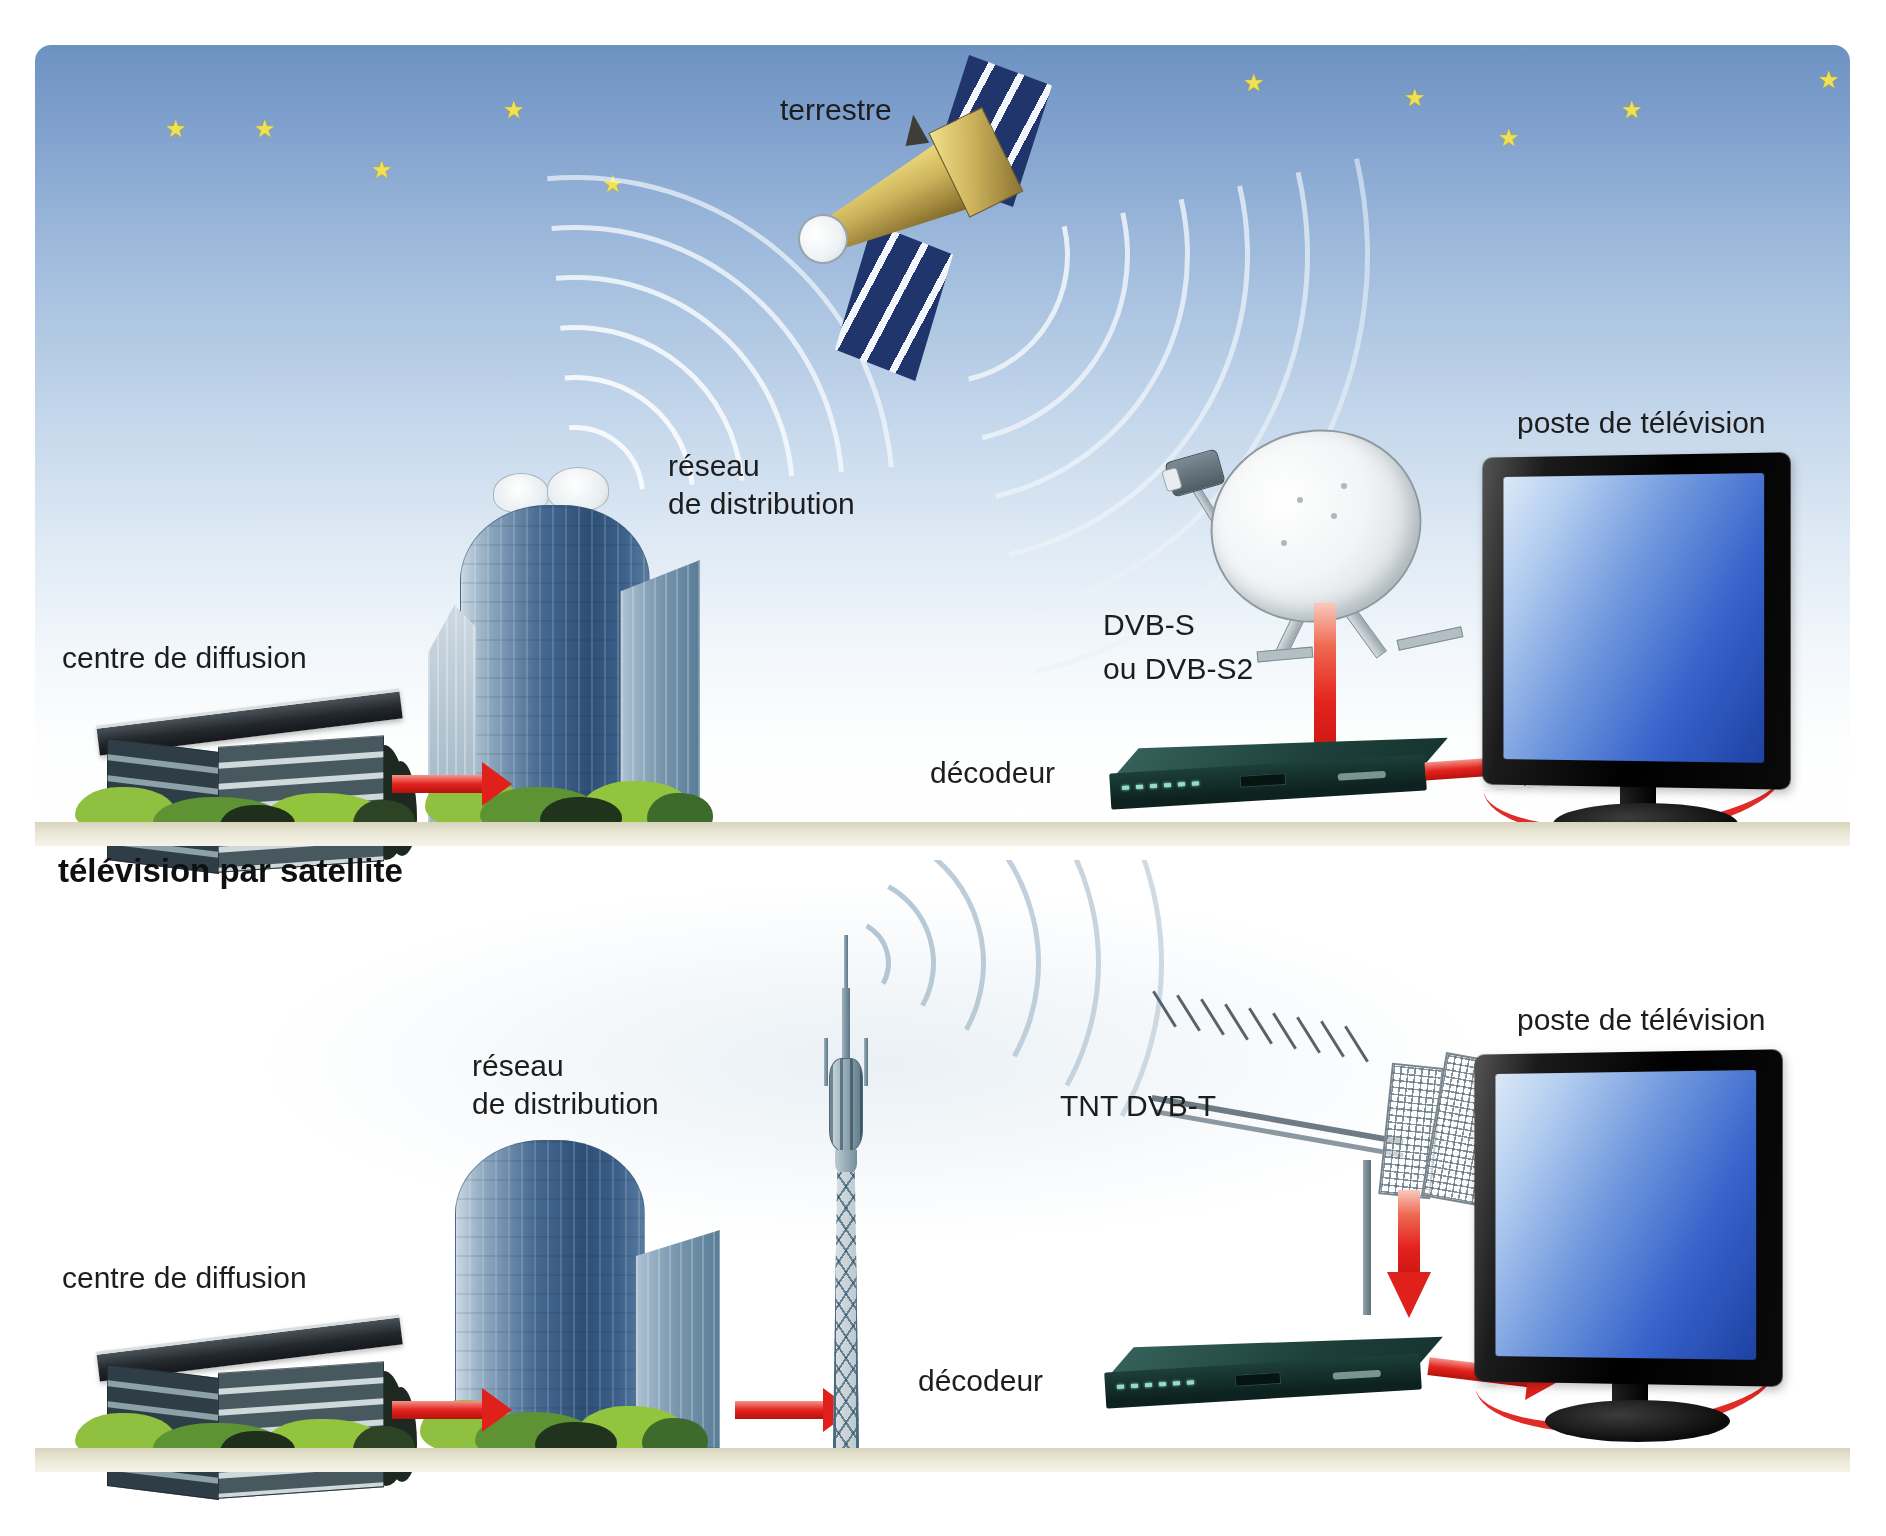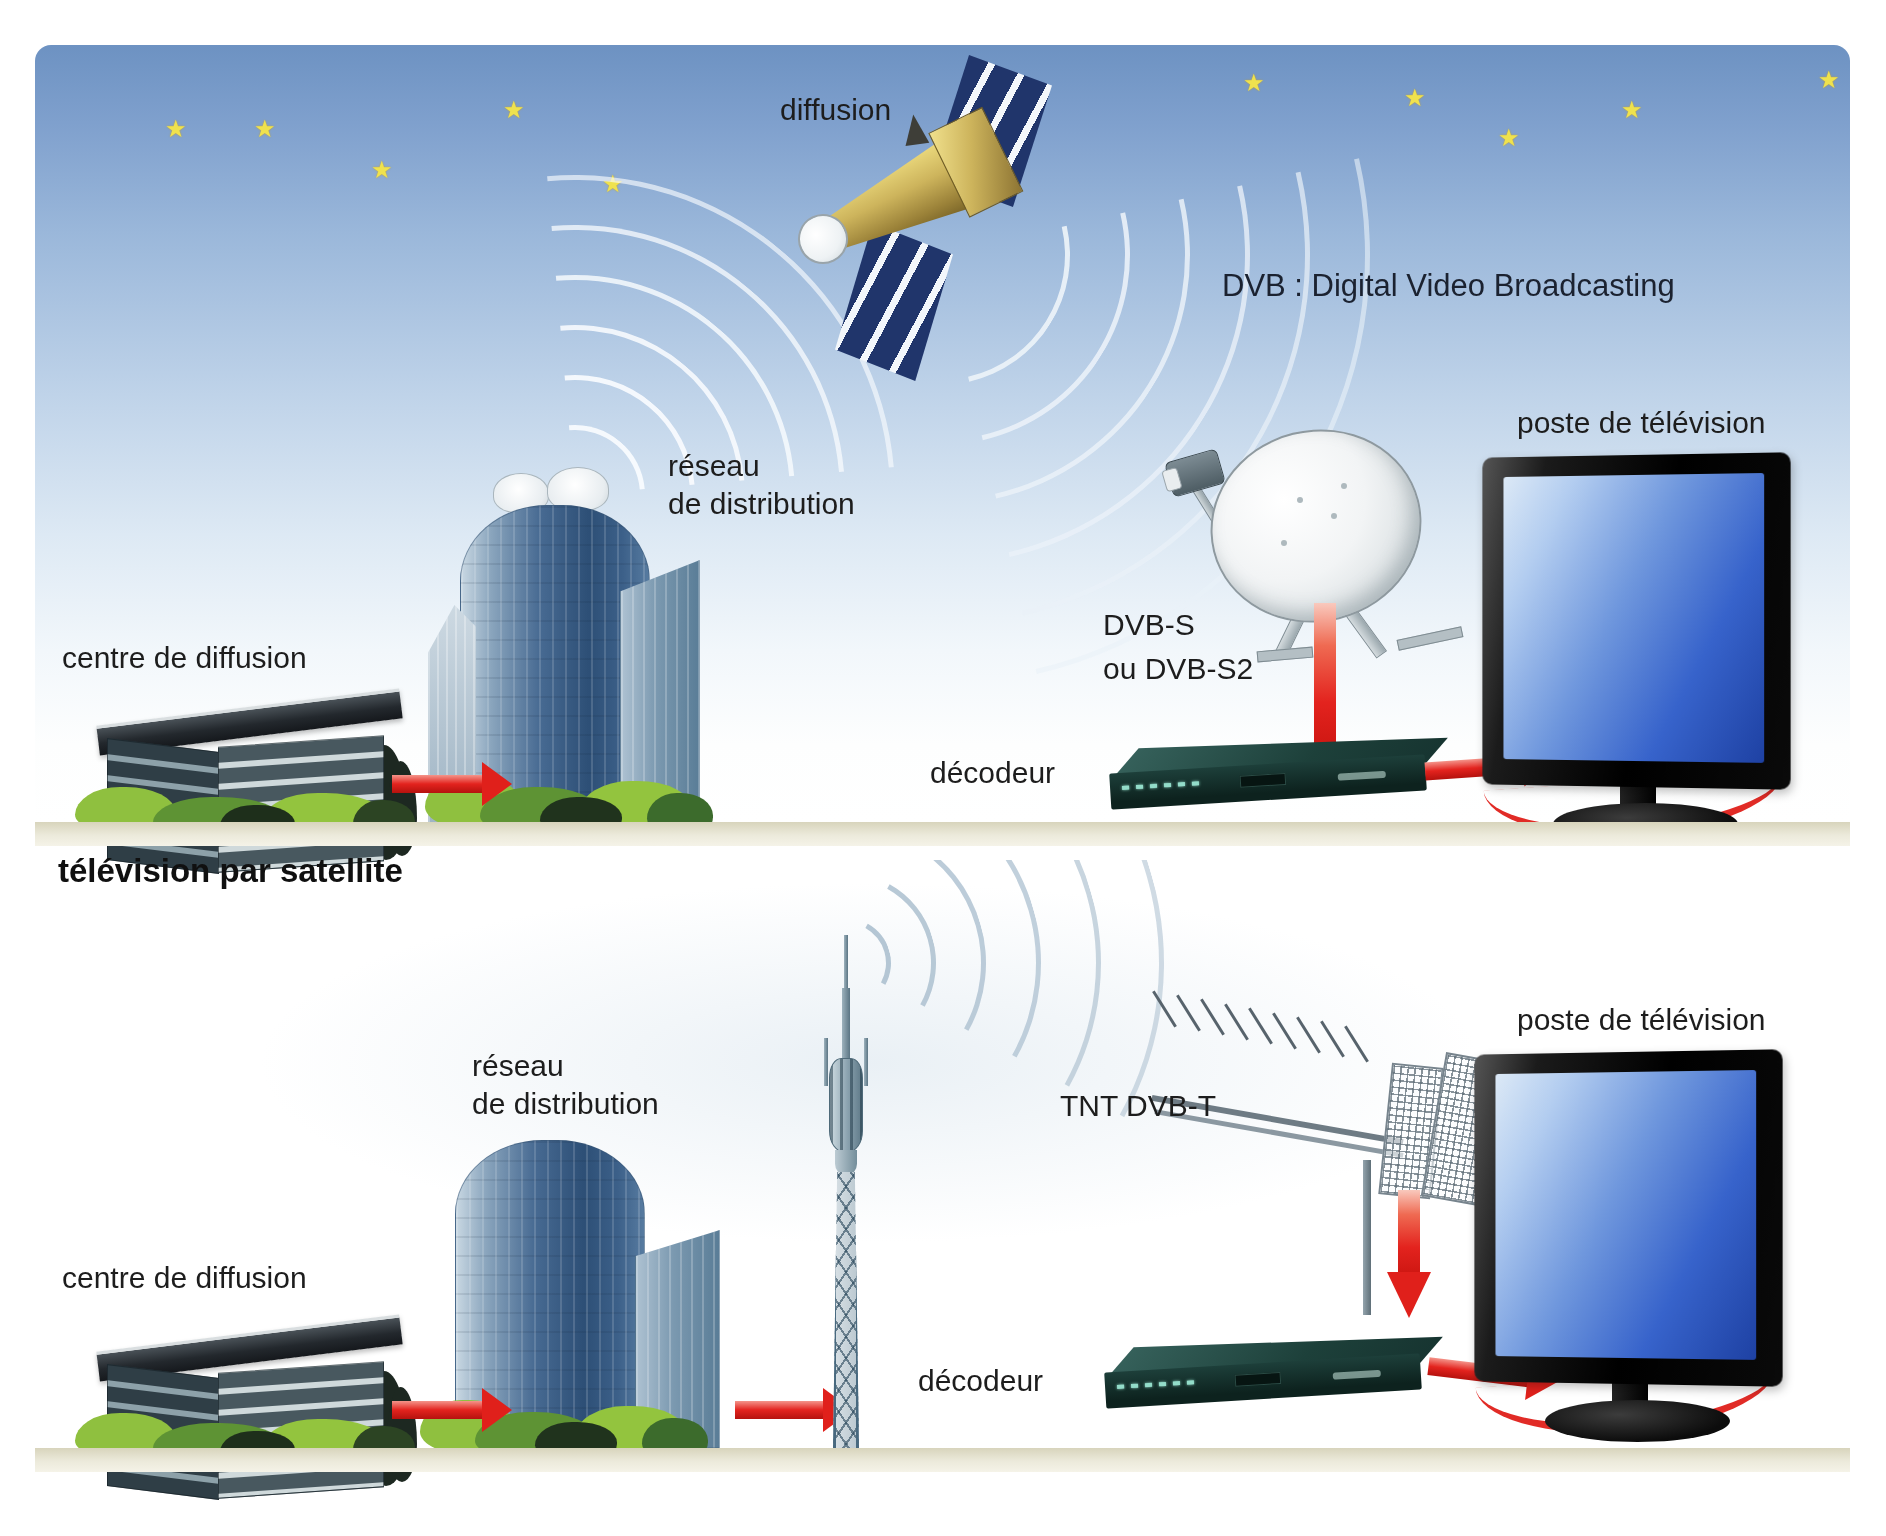--- a/index.html
+++ b/index.html
@@ -167,23 +167,22 @@
     <div>
       <i class="sat-panel" style="left:895px;top:10px;width:122px;height:152px;"></i>
       <i class="sat-panel" style="left:800px;top:178px;width:118px;height:158px;"></i>
       <div class="sat-body" style="left:748px;top:100px;">
         <i class="sat-fin"></i>
         <i class="sat-cone"></i>
         <i class="sat-box"></i>
         <i class="sat-nozzle"></i>
       </div>
     </div>
-    <div class="lbl" style="left:745px;top:47px;">diffusion</div>
-
-    <div class="heading" style="left:1187px;top:223px;">DVB : Digital Video Broadcasting</div>
+    <div class="lbl" style="left:745px;top:47px;">terrestre</div>
+
 
     <div>
       <i class="tb-dish" style="left:458px;top:428px;width:56px;height:40px;"></i>
       <i class="tb-dish" style="left:512px;top:422px;width:62px;height:44px;"></i>
       <i class="tb-main" style="left:425px;top:460px;width:190px;height:317px;"></i>
       <i class="tb-wing" style="left:393px;top:560px;width:48px;height:217px;"></i>
       <i class="tb-annex" style="left:585px;top:515px;width:80px;height:262px;"></i>
       <i class="bush" style="left:390px;top:730px;width:95px;height:55px;background:#8fc03f;"></i>
       <i class="bush" style="left:445px;top:742px;width:120px;height:50px;background:#5e9334;"></i>
       <i class="bush" style="left:545px;top:736px;width:112px;height:54px;background:#93c43e;"></i>

